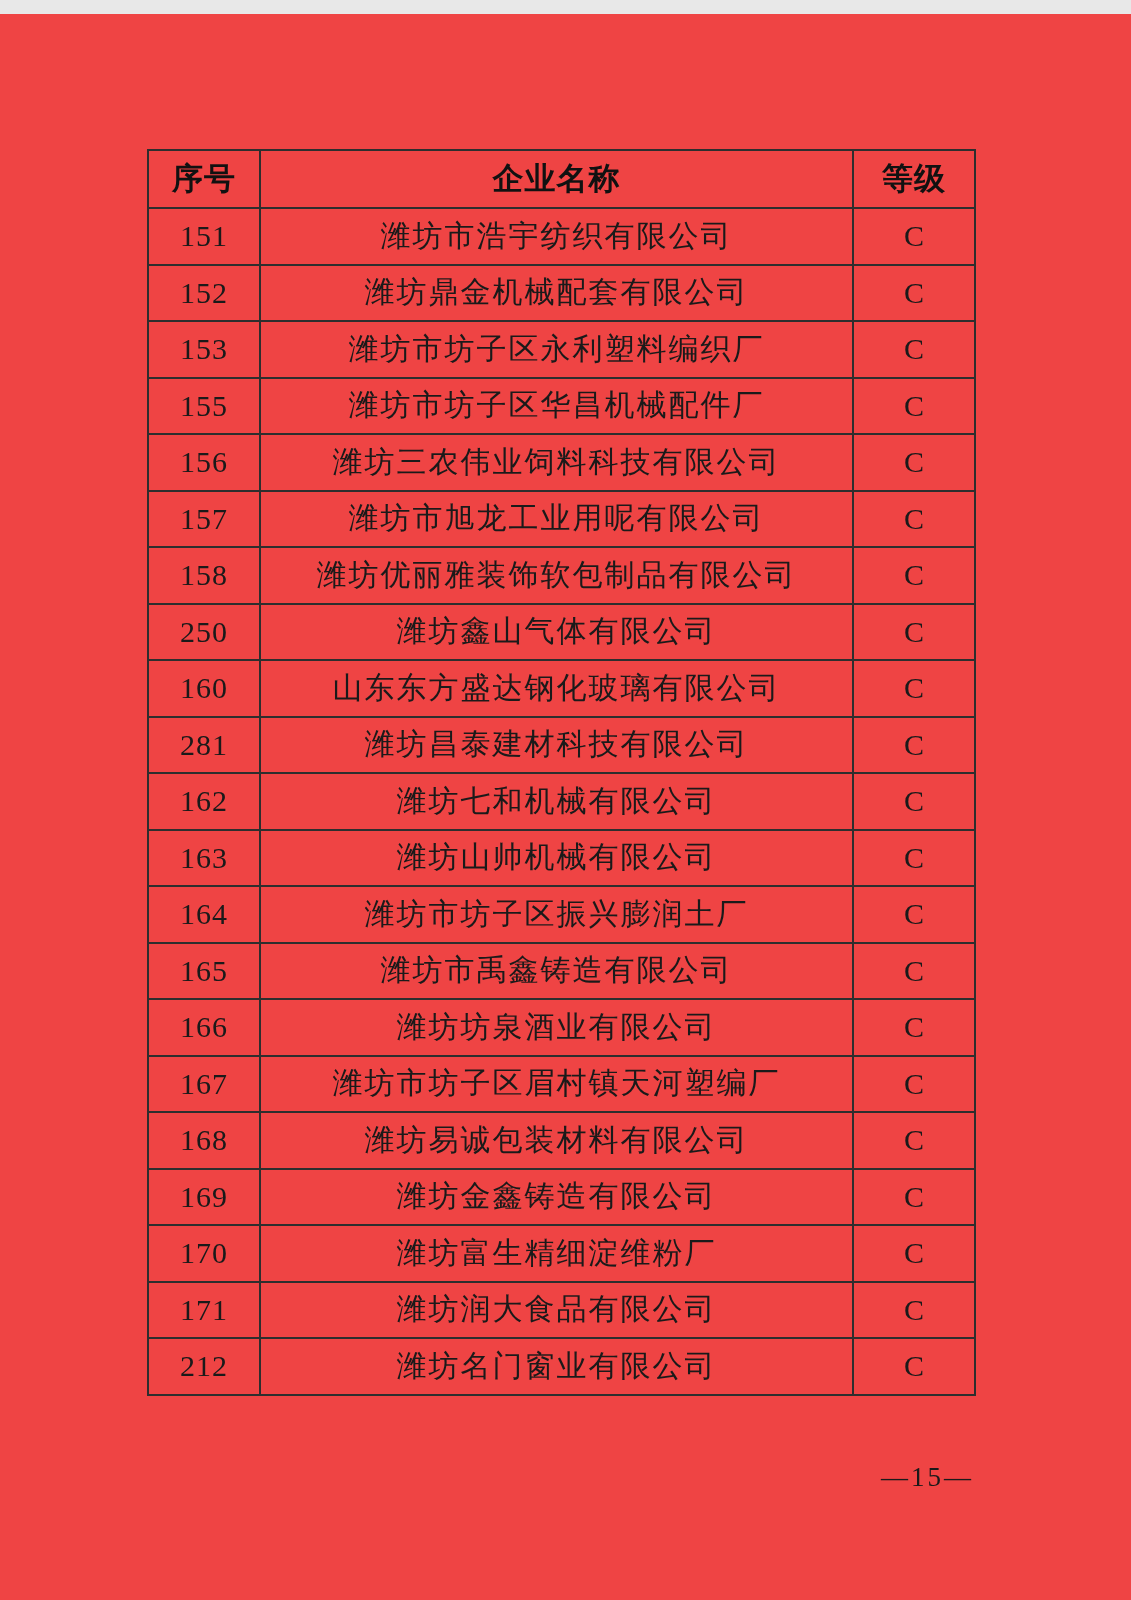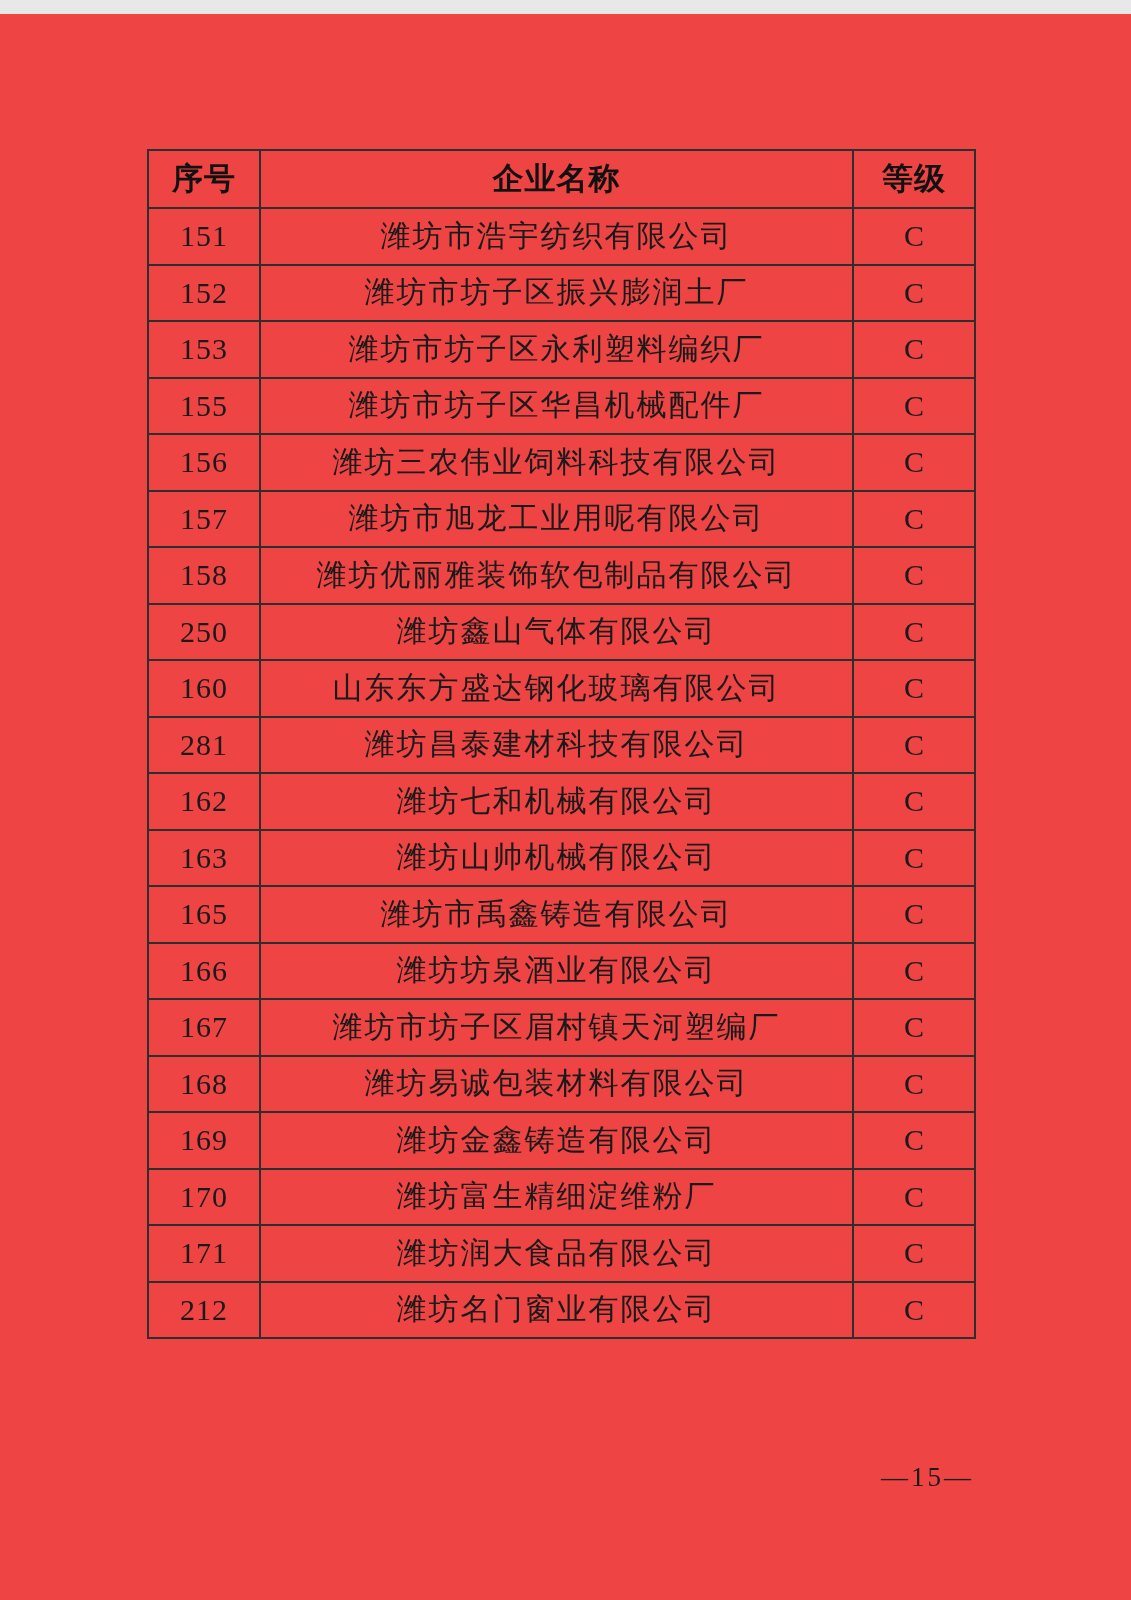--- a/index.html
+++ b/index.html
@@ -85,21 +85,21 @@
       </tr>
     </thead>
     <tbody id="rows-body">
         <tr>
           <td class="cell-index">151</td>
           <td class="cell-name">潍坊市浩宇纺织有限公司</td>
           <td class="cell-grade">C</td>
         </tr>
         <tr>
           <td class="cell-index">152</td>
-          <td class="cell-name">潍坊市坊子区振兴膨润土厂</td>
+          <td class="cell-name">潍坊鼎金机械配套有限公司</td>
           <td class="cell-grade">C</td>
         </tr>
         <tr>
           <td class="cell-index">153</td>
           <td class="cell-name">潍坊市坊子区永利塑料编织厂</td>
           <td class="cell-grade">C</td>
         </tr>
         <tr>
           <td class="cell-index">155</td>
           <td class="cell-name">潍坊市坊子区华昌机械配件厂</td>
@@ -139,20 +139,25 @@
           <td class="cell-index">162</td>
           <td class="cell-name">潍坊七和机械有限公司</td>
           <td class="cell-grade">C</td>
         </tr>
         <tr>
           <td class="cell-index">163</td>
           <td class="cell-name">潍坊山帅机械有限公司</td>
           <td class="cell-grade">C</td>
         </tr>
         <tr>
+          <td class="cell-index">164</td>
+          <td class="cell-name">潍坊市坊子区振兴膨润土厂</td>
+          <td class="cell-grade">C</td>
+        </tr>
+        <tr>
           <td class="cell-index">165</td>
           <td class="cell-name">潍坊市禹鑫铸造有限公司</td>
           <td class="cell-grade">C</td>
         </tr>
         <tr>
           <td class="cell-index">166</td>
           <td class="cell-name">潍坊坊泉酒业有限公司</td>
           <td class="cell-grade">C</td>
         </tr>
         <tr>

